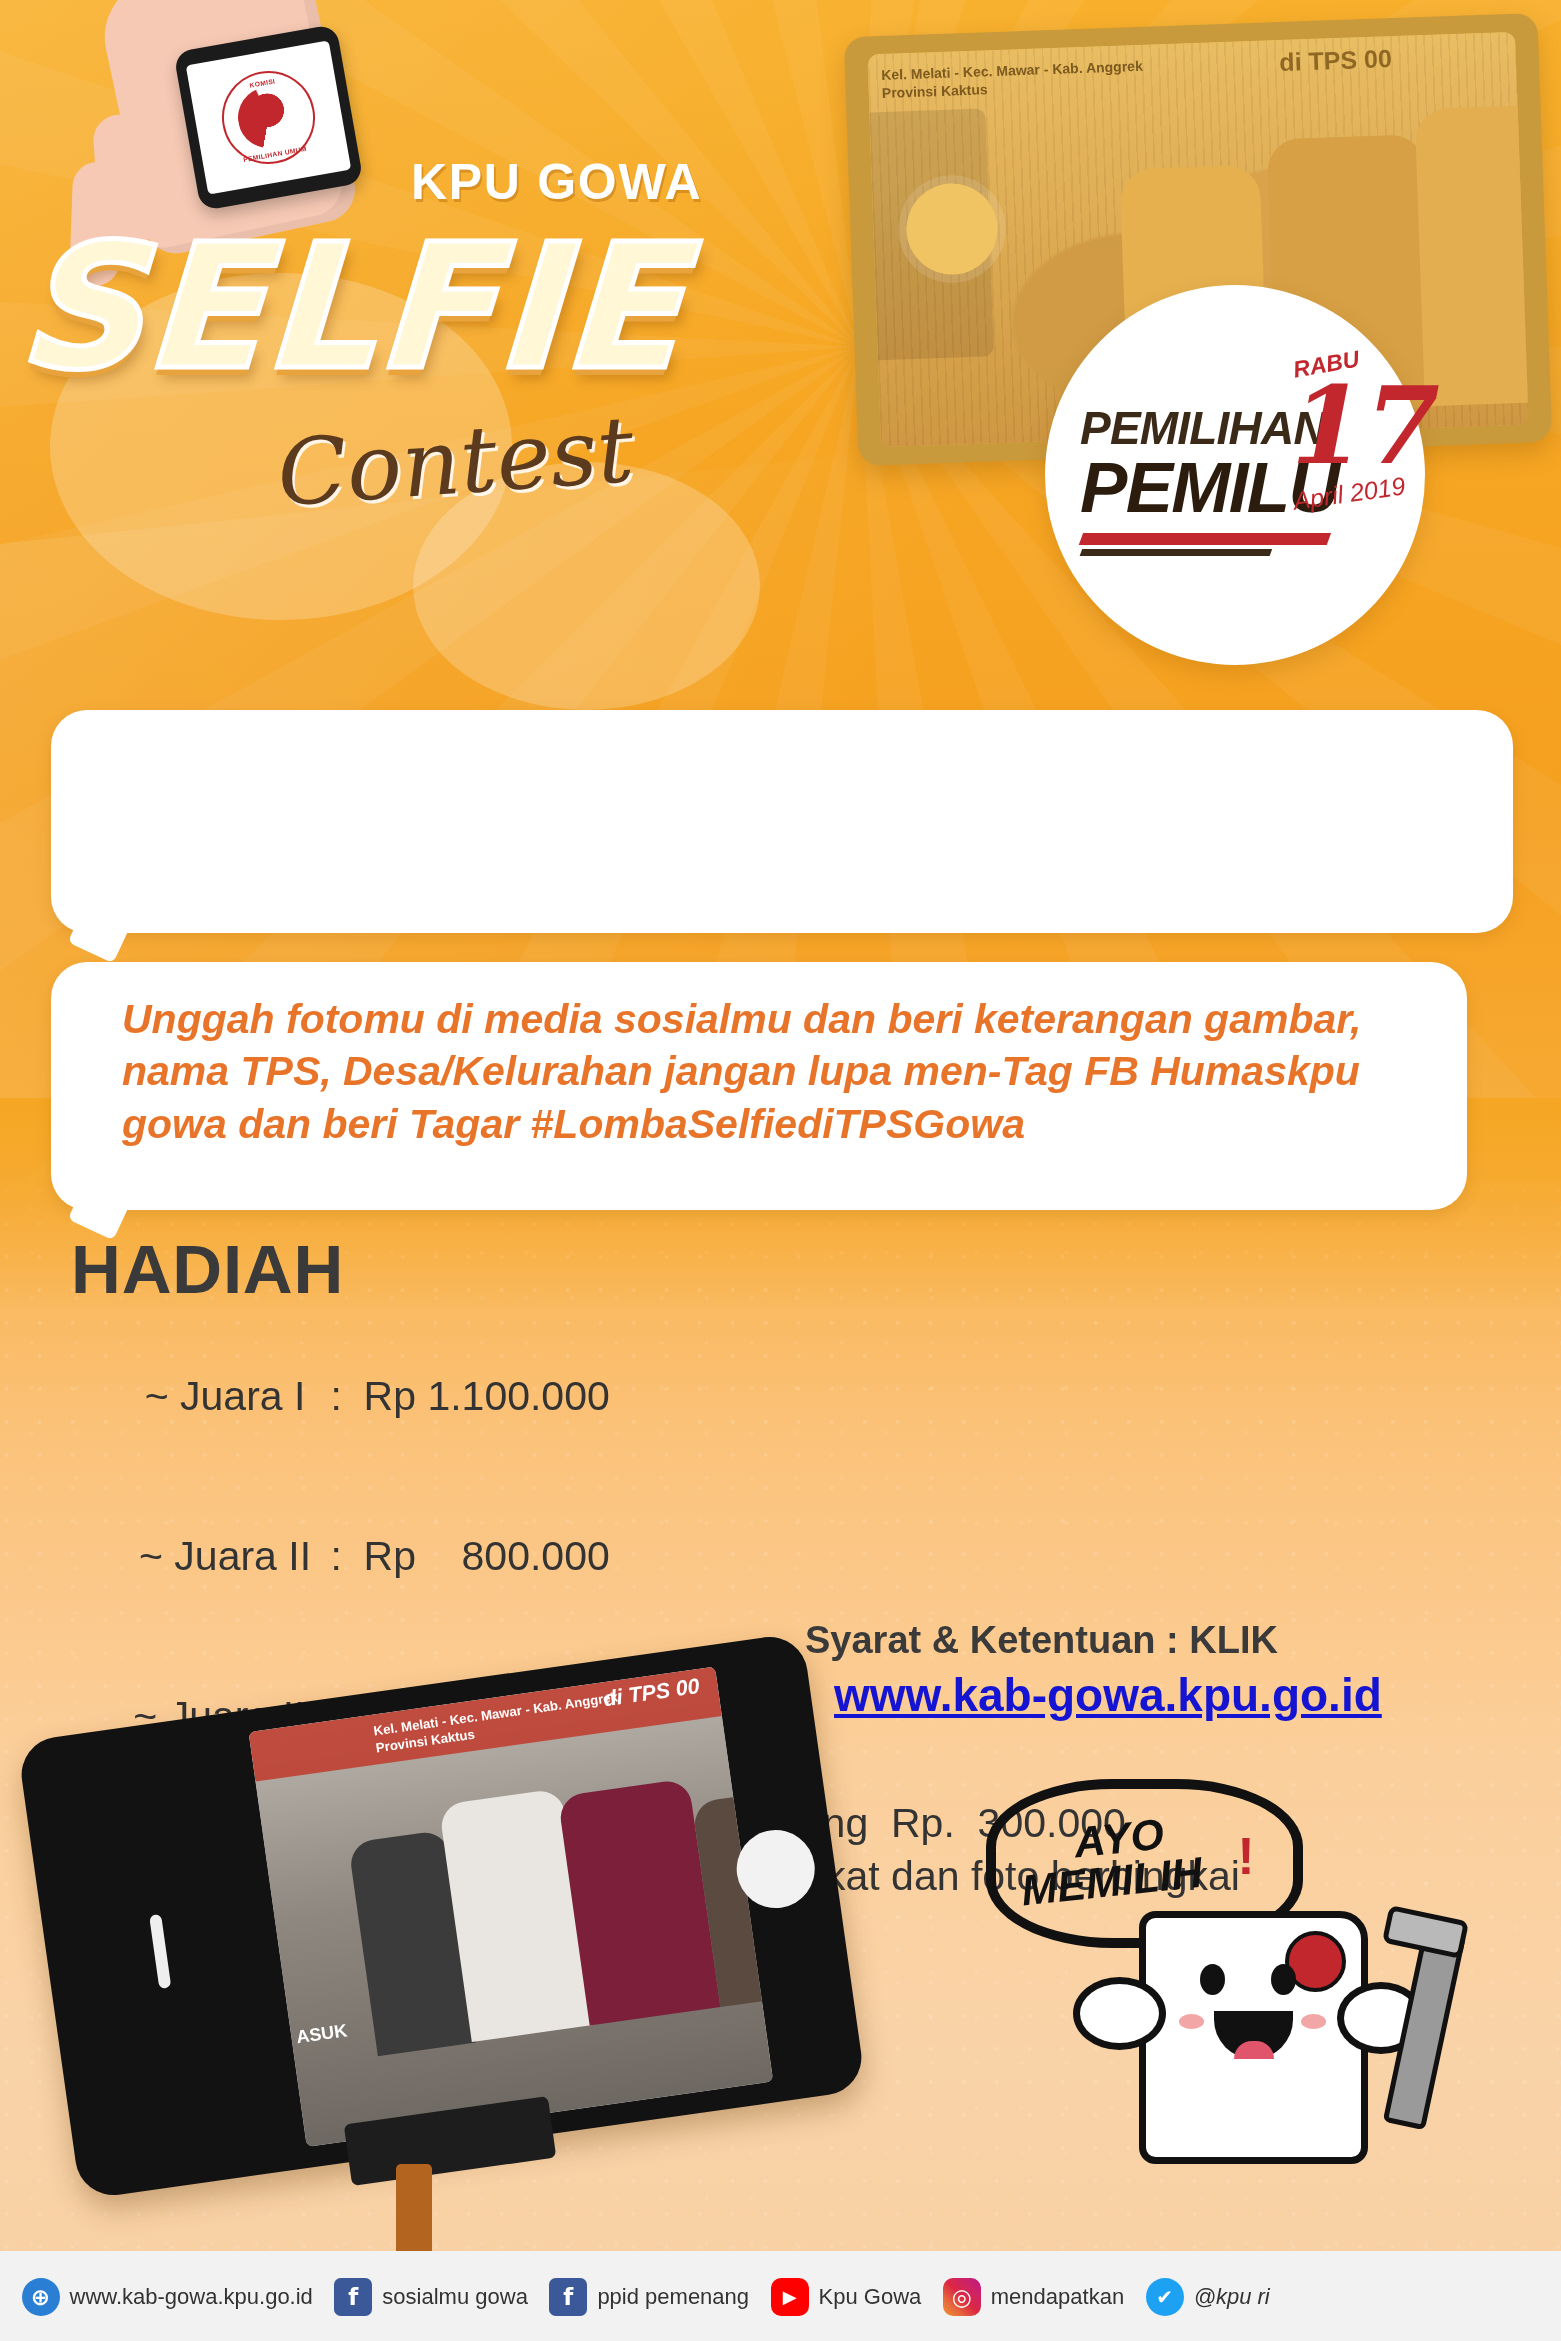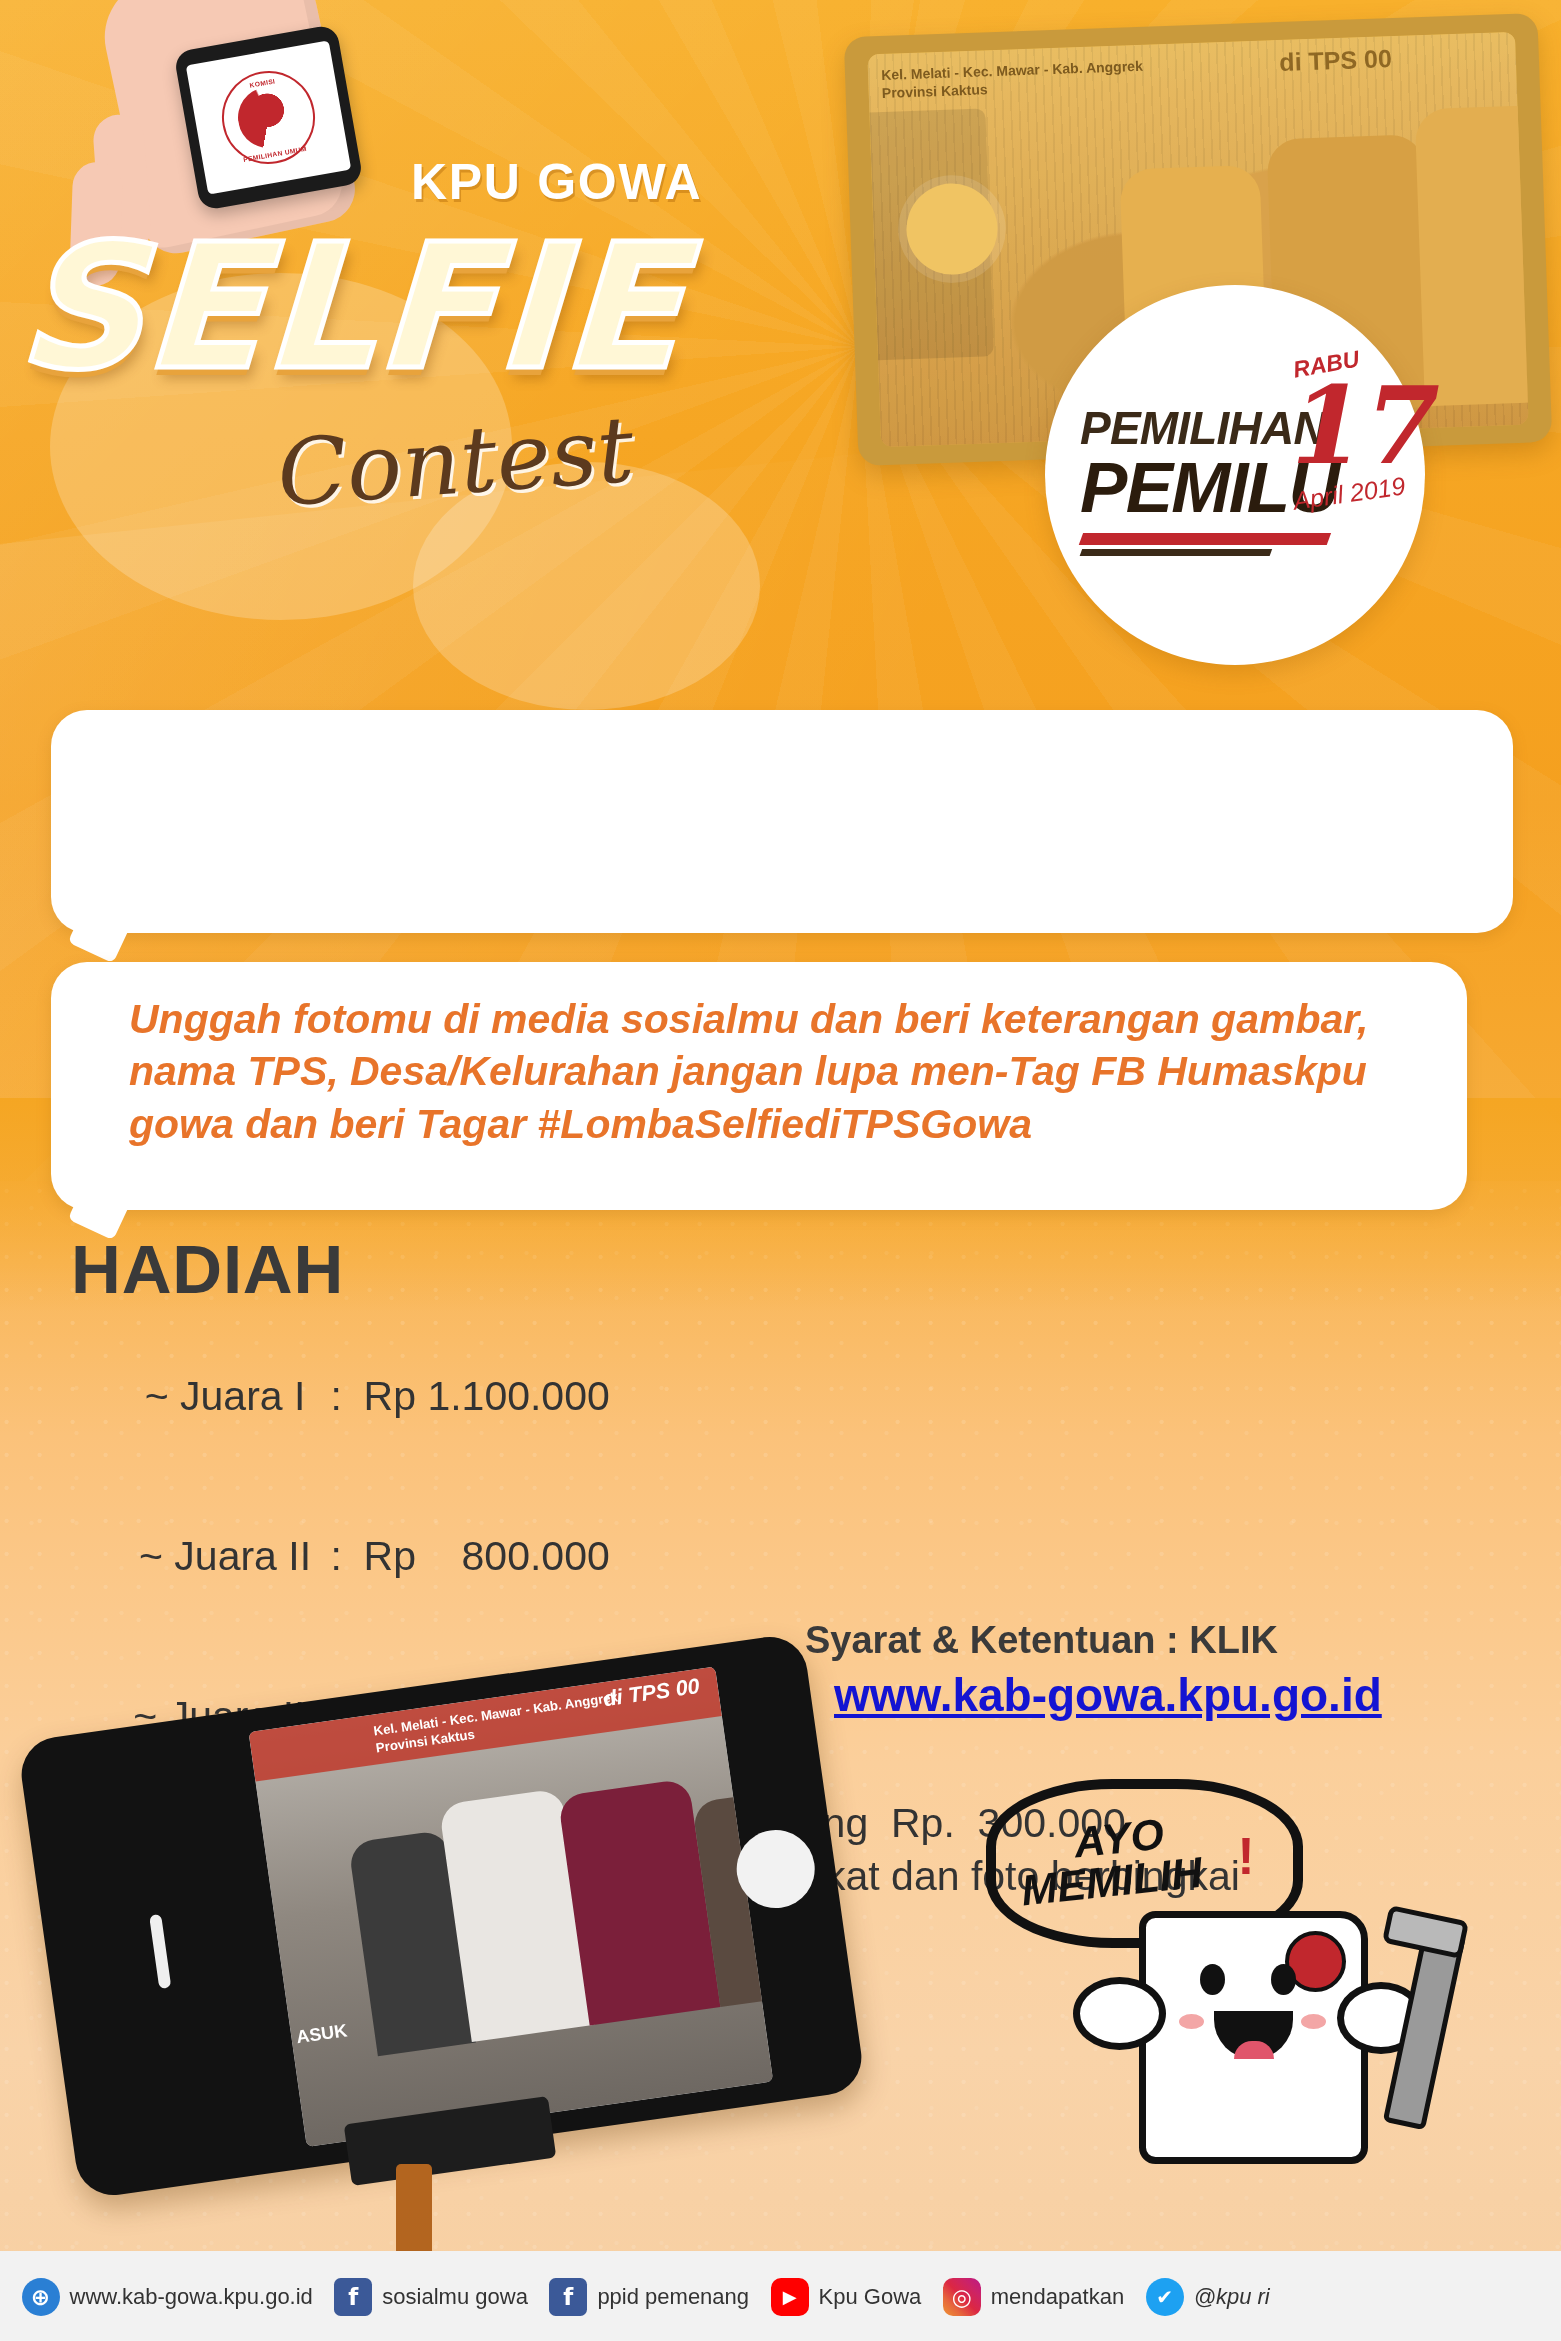--- a/index.html
+++ b/index.html
@@ -169,21 +169,21 @@
   .bubble.two{left:51px;top:962px;width:1416px;height:248px;}
   .bubble .tail{
     position:absolute;left:25px;bottom:-21.5px;width:50px;height:50px;background:#fff;
     transform:rotate(25deg);border-radius:6.6px;
   }
   .bub-text{
     position:absolute;color:#e8742a;font-style:italic;font-weight:bold;
     font-size:41px;line-height:1.28;
   }
   .b1t{left:86px;top:25px;width:1305px;text-align:center;}
-  .b2t{left:78px;top:31px;width:1305px;text-align:left;}
+  .b2t{left:71px;top:31px;width:1305px;text-align:left;}
 
   
   .hadiah-title{
     position:absolute;left:71px;top:1230px;font-size:69px;font-weight:bold;color:#3a3a3a;
     letter-spacing:0.8px;
   }
   .prize-list{position:absolute;left:74px;top:1317px;width:1404px;color:#333;}
   .prize-row{font-size:41px;line-height:1.30;white-space:pre;}
   .prize-row .lbl{display:inline-block;width:211px;text-align:center;}
   .prize-row .sep{display:inline-block;width:33px;}

